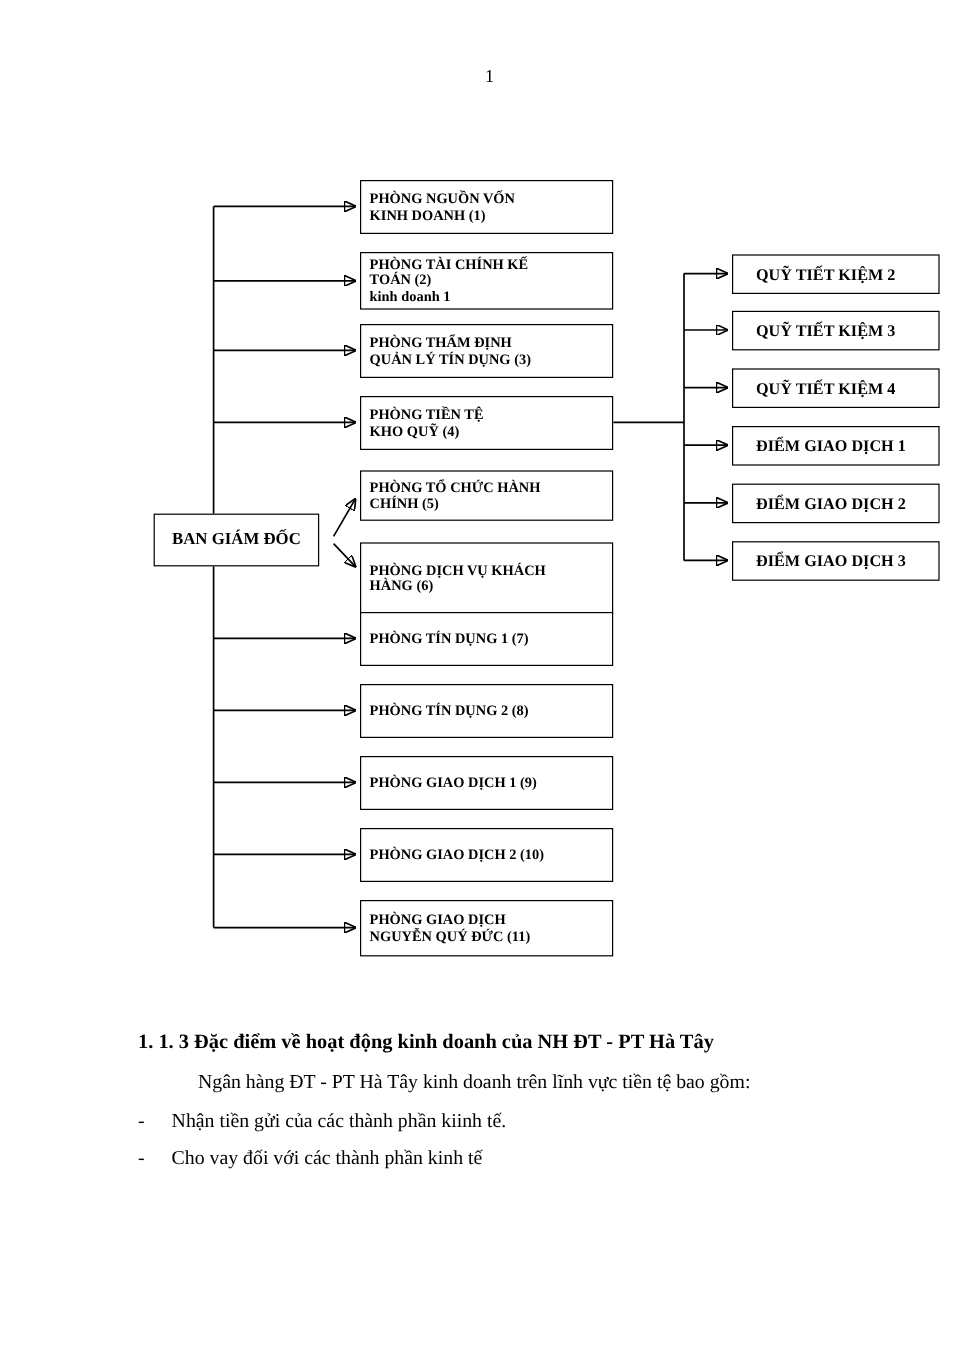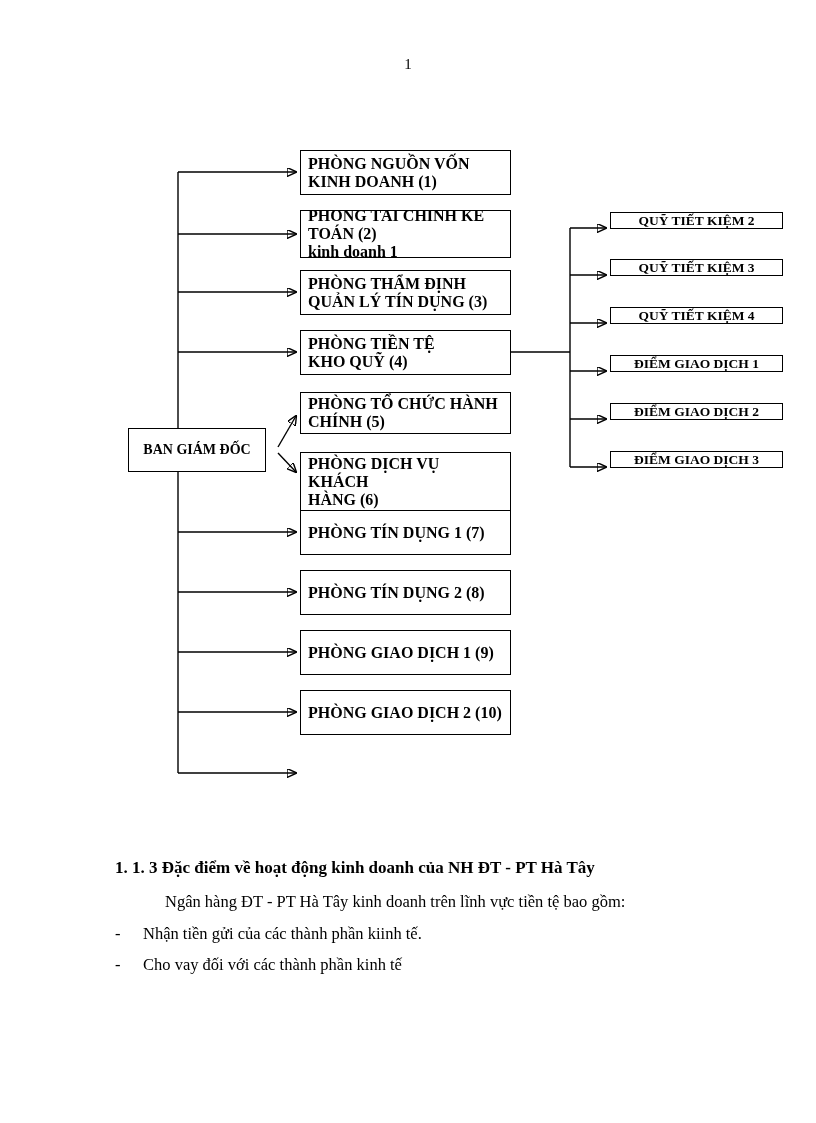--- a/index.html
+++ b/index.html
@@ -12,26 +12,26 @@
   .page-number {
     position:absolute; top:56px; left:0; width:816px;
     text-align:center; font-size:15px;
   }
   .diagram { position:absolute; top:0; left:0; width:816px; height:830px; }
   .connectors { position:absolute; top:0; left:0; z-index:0; }
   .connectors path { stroke:#000; stroke-width:1.4; fill:none; }
   .obox {
     position:absolute; background:#fff; border:1.6px solid #000; z-index:1;
     display:flex; align-items:center;
-    font-weight:bold; font-size:16px; line-height:1.12;
+    font-weight:bold; font-size:12px; line-height:1.12;
     overflow:hidden;
   }
   .obox .lbl { white-space:pre-line; }
   .mbox { left:300px; width:211px; padding:2px 7px; }
-  .rbox { left:610px; width:173px; height:17px; padding:2px 9px; font-size:13.5px;justify-content:center; }
+  .rbox { left:610px; width:173px; height:33px; padding:2px 19px; font-size:13.5px; }
   .root {
     left:128px; top:428px; width:138px; height:44px;
     justify-content:center; text-align:center; font-size:14px;
   }
   .body-text { position:absolute; left:0; top:0; width:816px; }
   .heading {
     position:absolute; left:115px; top:858px; width:660px;
     font-weight:bold; font-size:17px;
   }
   .para {
@@ -120,20 +120,24 @@
     </div>
     <div class="obox mbox" style="top:570px;height:45px">
       <span class="lbl">PHÒNG TÍN DỤNG 2 (8)</span>
     </div>
     <div class="obox mbox" style="top:630px;height:45px">
       <span class="lbl">PHÒNG GIAO DỊCH 1 (9)</span>
     </div>
     <div class="obox mbox" style="top:690px;height:45px">
       <span class="lbl">PHÒNG GIAO DỊCH 2 (10)</span>
     </div>
+    <div class="obox mbox" style="top:750px;height:47px">
+      <span class="lbl">PHÒNG GIAO DỊCH
+NGUYỄN QUÝ ĐỨC (11)</span>
+    </div>
 
     <div class="obox rbox" style="top:212px">
       <span class="lbl">QUỸ TIẾT KIỆM 2</span>
     </div>
     <div class="obox rbox" style="top:259px">
       <span class="lbl">QUỸ TIẾT KIỆM 3</span>
     </div>
     <div class="obox rbox" style="top:307px">
       <span class="lbl">QUỸ TIẾT KIỆM 4</span>
     </div>

